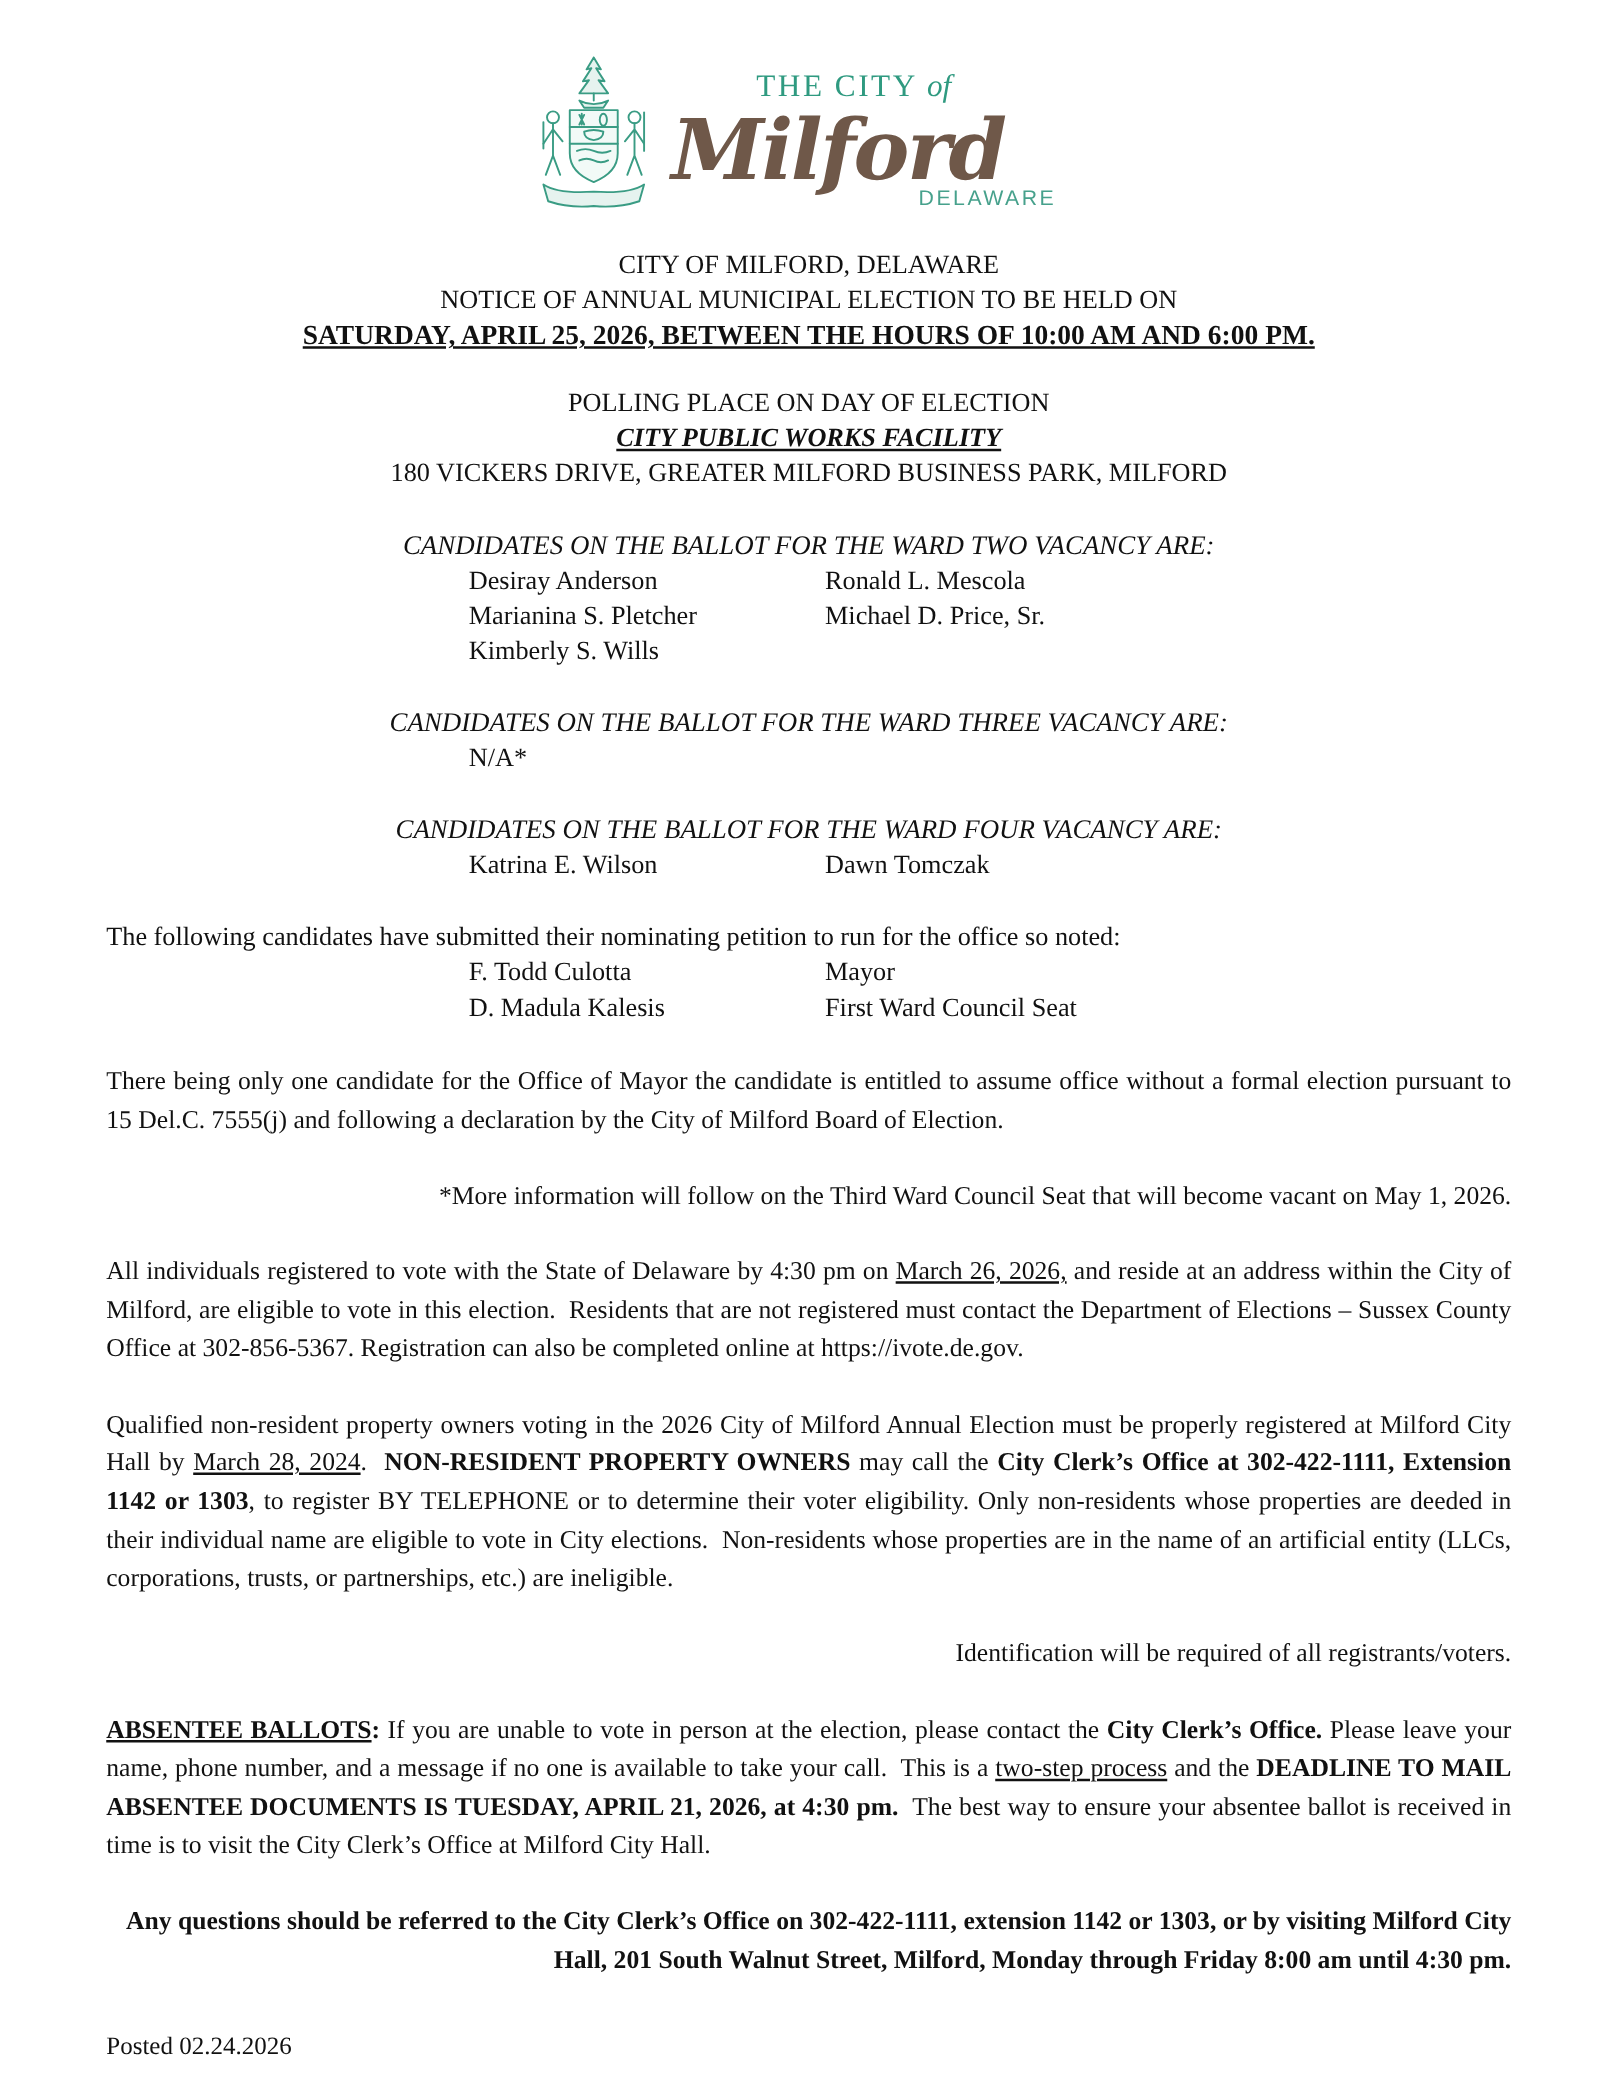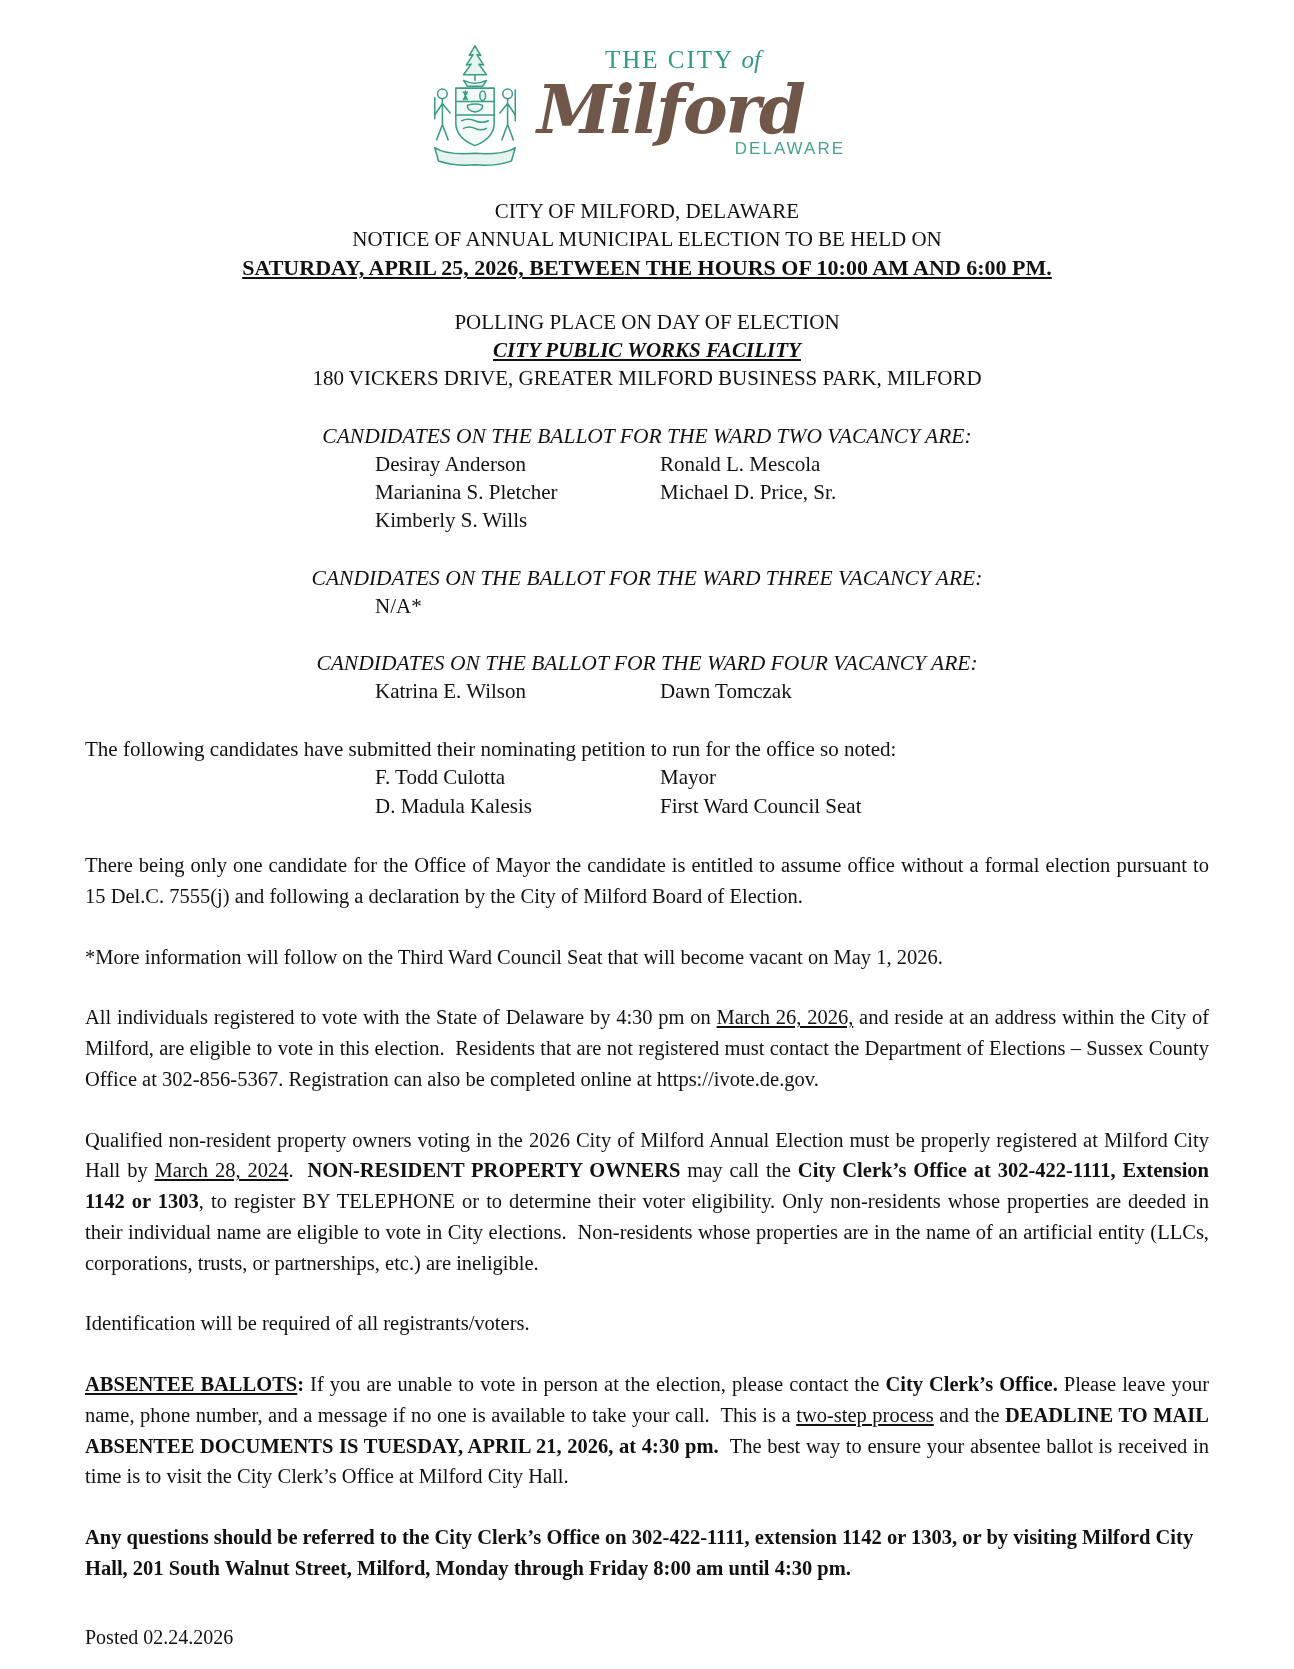--- a/index.html
+++ b/index.html
@@ -12,21 +12,21 @@
   }
   .page { padding: 30px 85px 0 85px; }
 
   
   .logo { display: flex; justify-content: center; align-items: flex-start; margin: 6px auto 10px auto; height: 152px; }
   .crest { flex: 0 0 auto; margin-top: 8px; }
   .logo-text { position: relative; margin-left: 14px; width: 330px; }
   .city-of {
     font-family: "Liberation Serif", serif;
     color: #2f9a80; font-size: 25px; letter-spacing: 2px;
-    padding-left: 68px; margin-top: 10px;
+    padding-left: 68px; margin-top: 20px;
   }
   .city-of i { letter-spacing: 0; }
   .milford-script {
     font-family: "DejaVu Serif", serif; font-style: italic; font-weight: bold;
     color: #6f5849; font-size: 67px; line-height: 1.0; margin-top: 2px;
     letter-spacing: -2px;
   }
   .delaware {
     font-family: Liberation Sans, sans-serif;
     color: #47a18c; font-size: 17px; letter-spacing: 2px;
@@ -42,21 +42,21 @@
   .ward-heading { font-style: italic; font-size: 21.5px; }
 
   
   .cand-table { margin-left: 290px; margin-top: 1px; }
   .cand-row { display: flex; font-size: 21px; line-height: 1.35; }
   .cand-col1 { width: 285px; }
   .cand-col2 { flex: 1; }
 
   
   .para { font-size: 20.5px; line-height: 1.5; margin-top: 30px; text-align: justify; }
-  .para.no-justify { text-align: left; }
+  .para.no-justify { text-align: right; }
   .para .b { font-weight: bold; }
   .para .u { text-decoration: underline; }
   .para .bu { font-weight: bold; text-decoration: underline; }
   .nominating-intro { font-size: 21px; margin-top: 32px; }
   .footer-line { font-size: 20px; margin-top: 42px; }
 </style>
 </head>
 <body>
 
 <div class="page">

